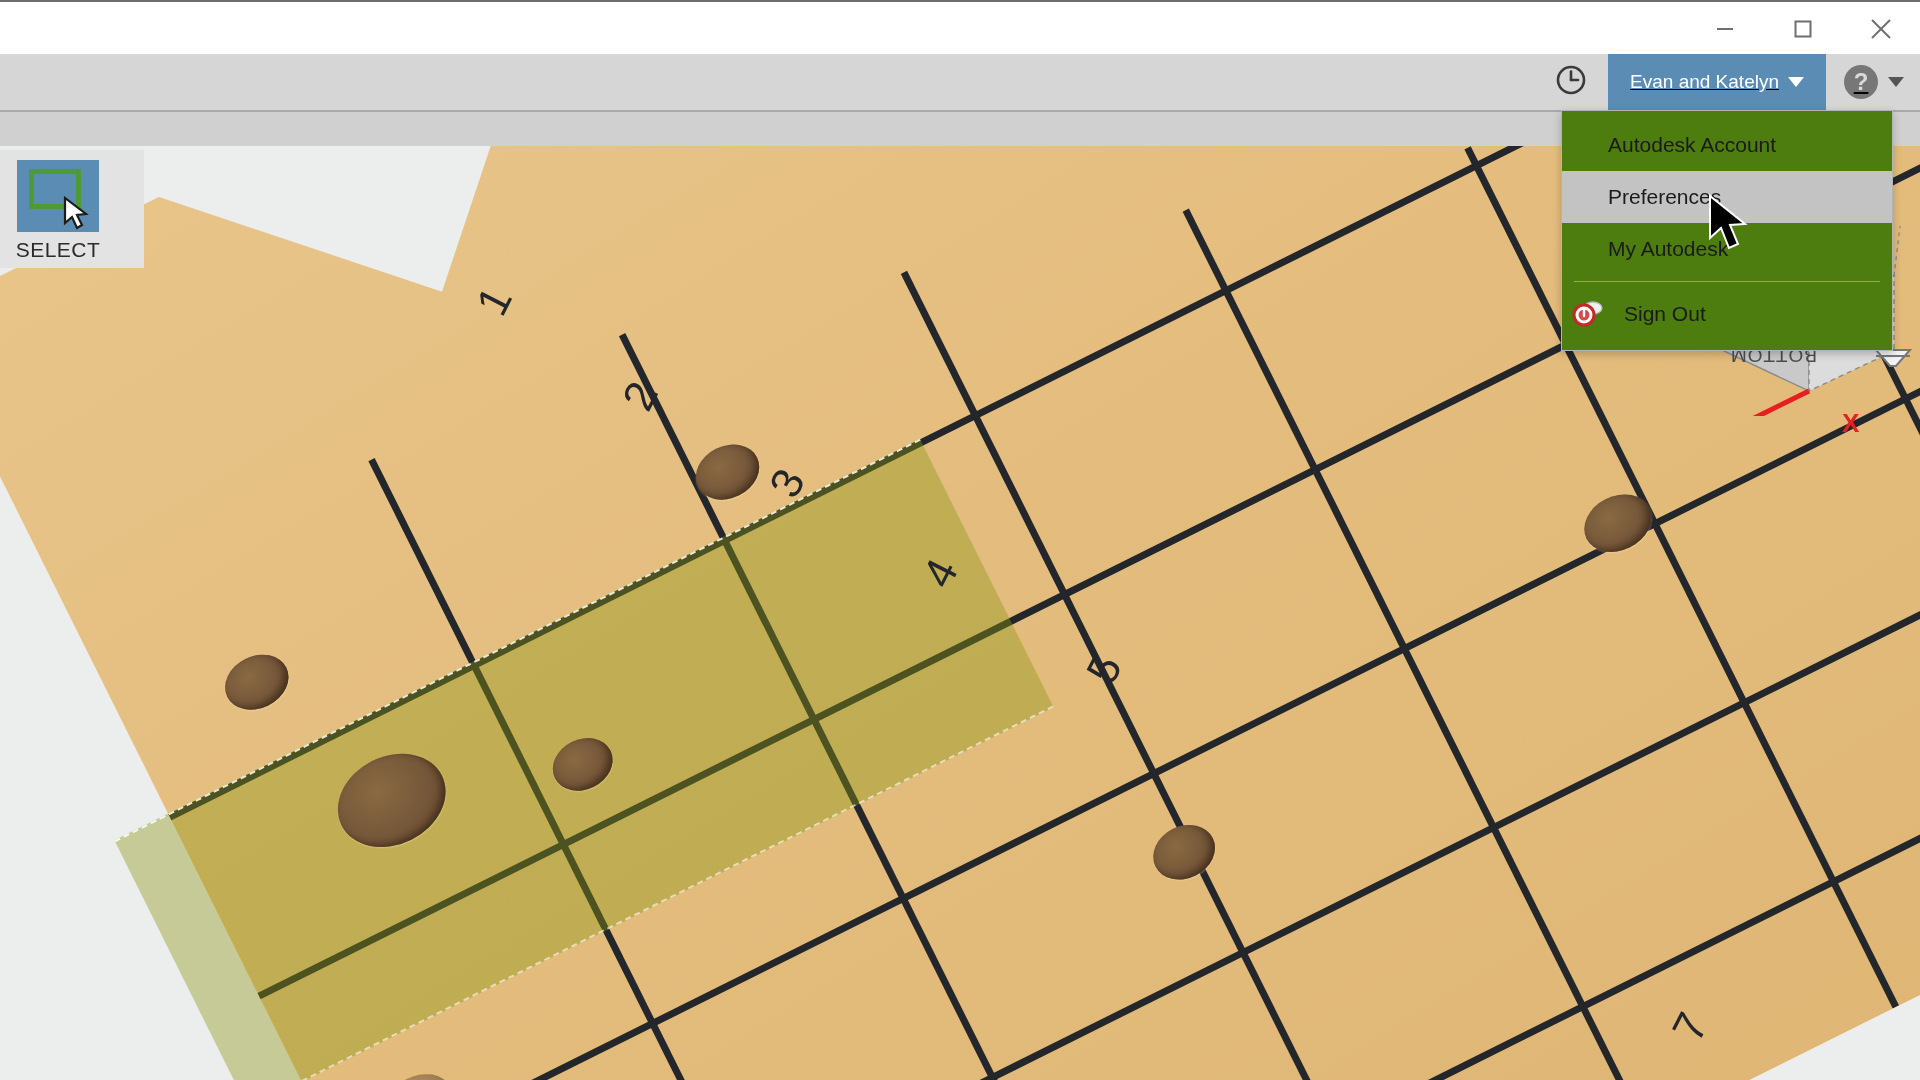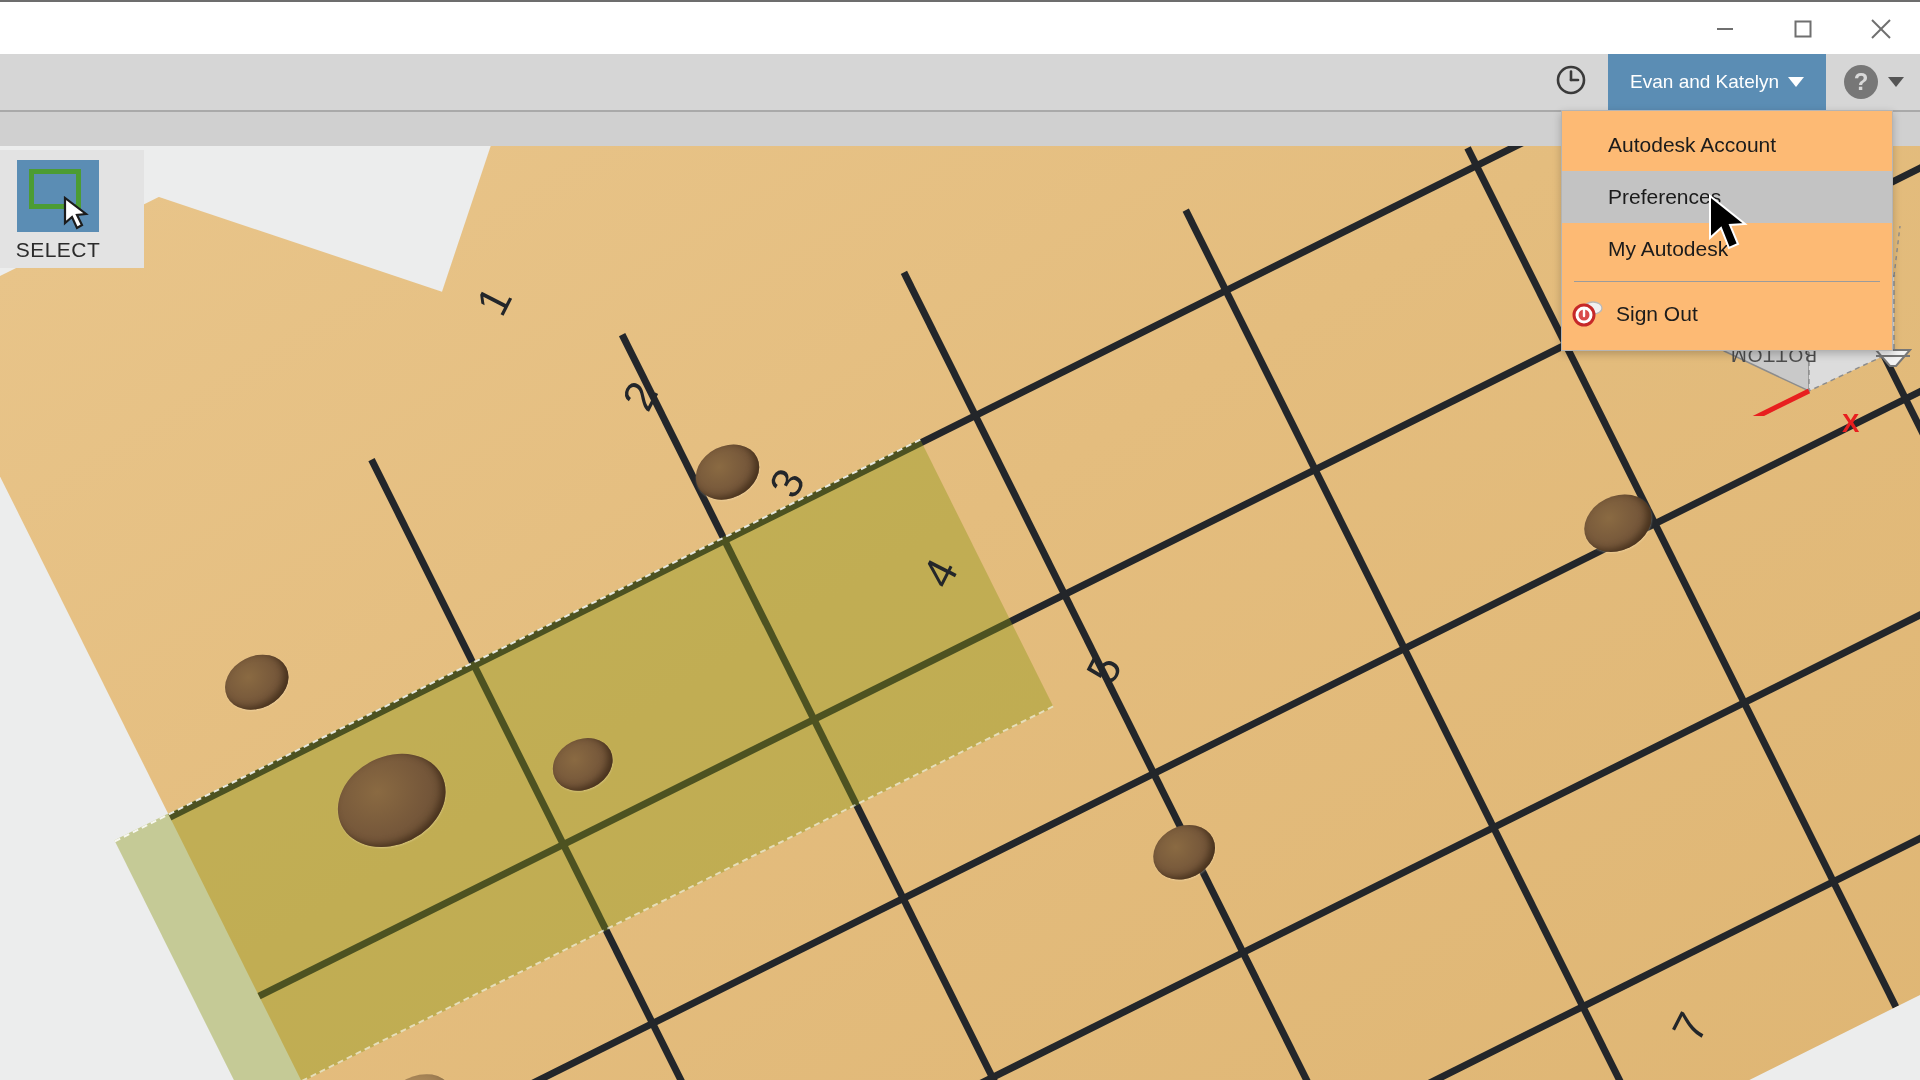--- a/index.html
+++ b/index.html
@@ -54,20 +54,21 @@
     height: 56px;
     background: #d6d6d6;
     box-sizing: border-box;
   }
   .toolbar-right {
     position: absolute;
     right: 0; top: 0;
     height: 56px;
     display: flex;
     align-items: stretch;
+    text-decoration: underline;
   }
   .tb-icon-btn {
     width: 74px;
     display: flex;
     align-items: center;
     justify-content: center;
   }
   .user-menu-btn {
     background: #5b8db4;
     color: #ffffff;
@@ -249,21 +250,21 @@
     width: 46px;
     height: 46px;
   }
 
   
   .dropdown {
     position: absolute;
     left: 1561px;
     top: 110px;
     width: 332px;
-    background: #fdba74;
+    background: #4d7c0f;
     border: 1px solid #b4b4b4;
     box-shadow: 0 3px 8px rgba(0,0,0,0.22);
     padding: 8px 0 10px 0;
     box-sizing: border-box;
     z-index: 50;
   }
   .menu-item {
     height: 52px;
     display: flex;
     align-items: center;
@@ -272,21 +273,21 @@
     color: #1b1b1b;
     box-sizing: border-box;
     white-space: nowrap;
   }
   .menu-item.highlight { background: #c3c3c3; }
   .menu-sep {
     height: 1px;
     background: #9b9b9b;
     margin: 6px 12px;
   }
-  .menu-item.with-icon { padding-left: 10px; gap: 10px; }
+  .menu-item.with-icon { padding-left: 10px; gap: 18px; }
   .signout-icon { width: 34px; height: 30px; flex: none; }
 
   
   .cursor {
     position: absolute;
     left: 1707px;
     top: 194px;
     z-index: 90;
     pointer-events: none;
   }

